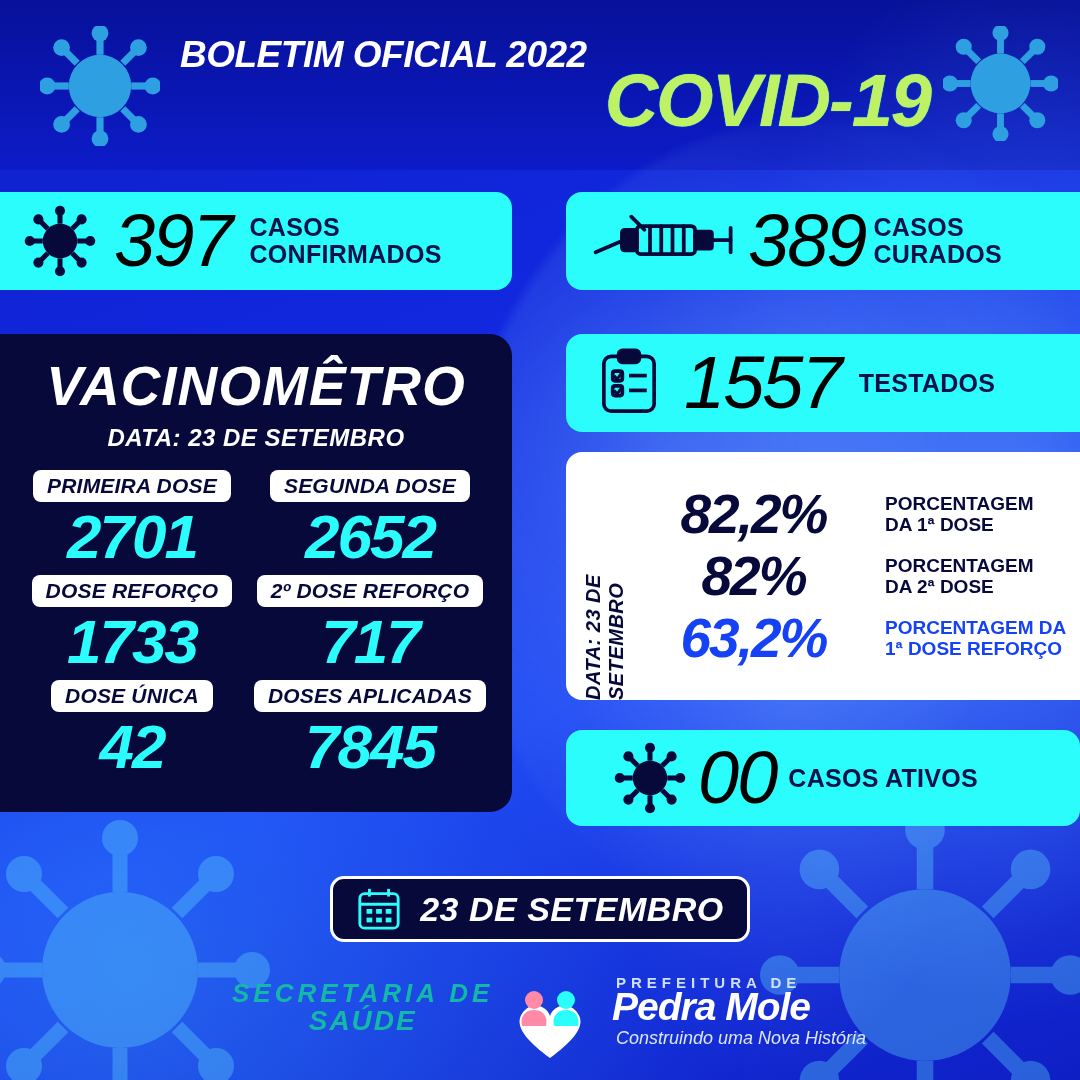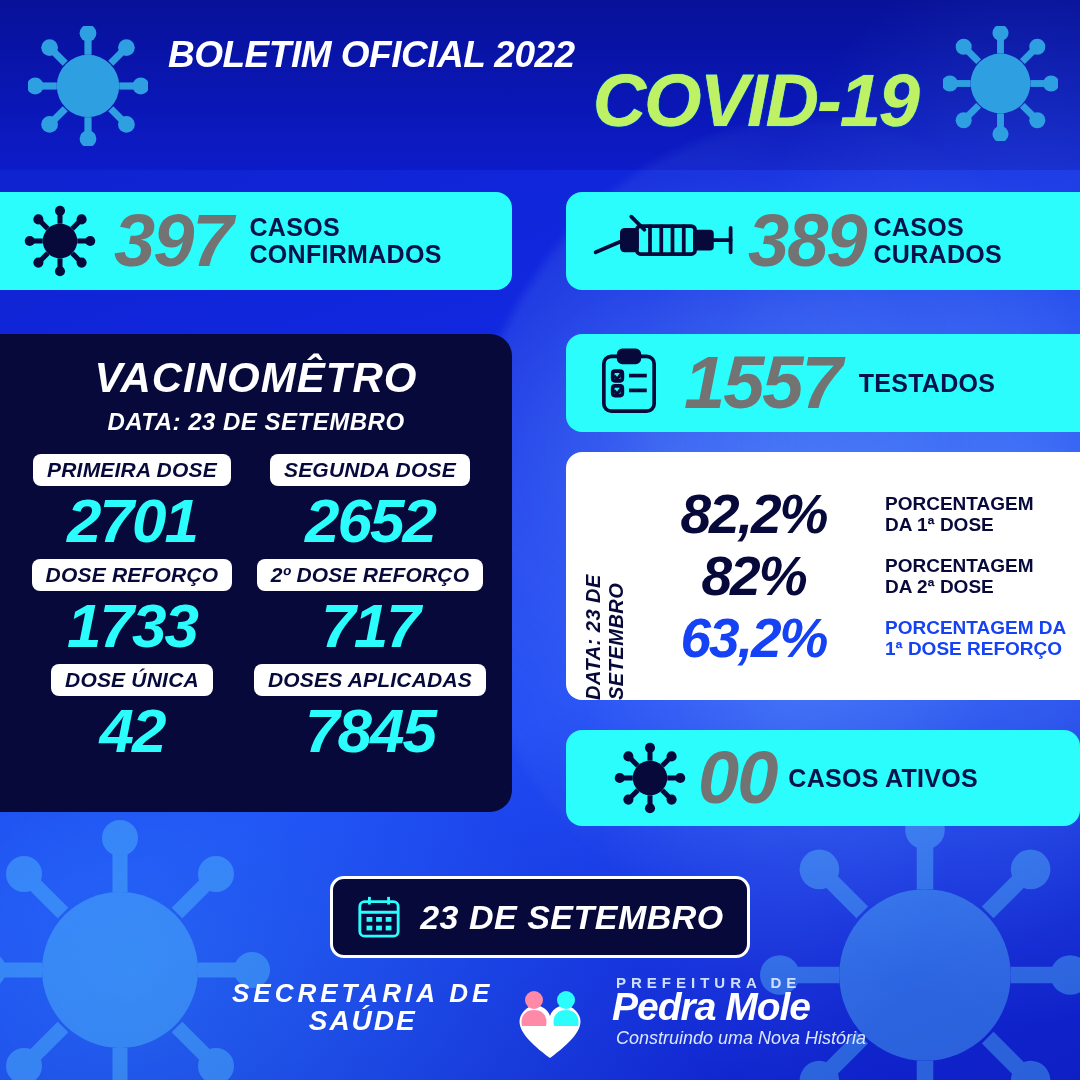--- a/index.html
+++ b/index.html
@@ -34,21 +34,21 @@
     position:absolute; right:-80px; top:120px; width:700px; height:820px;
     border-radius:50%;
     background:radial-gradient(ellipse at 30% 40%, rgba(150,215,255,0.22) 0%, rgba(150,215,255,0) 62%);
     filter:blur(4px);
   }
 
   
   .bgvirus { position:absolute; opacity:.35; }
 
   
-  header { position:absolute; left:0; right:0; top:0; height:172px; }
+  header { position:absolute; left:12px; right:0; top:0; height:172px; }
   .virus-head { position:absolute; top:26px; }
   .virus-head.left { left:28px; }
   .virus-head.right { right:22px; }
   .head-text {
     position:absolute; left:168px; top:36px;
     display:flex; align-items:flex-start; gap:18px;
   }
   .boletim {
     color:#ffffff;
     font-weight:bold;
@@ -71,22 +71,22 @@
   }
 
   
   .card {
     position:absolute;
     background:#2afdfb;
     border-radius:16px;
     display:flex; align-items:center;
   }
   .bignum {
-    font-size:74px; font-weight:bold; font-style:italic;
-    color:#737373; letter-spacing:-2px; line-height:1;text-align:center;
+    font-size:74px; font-weight:normal; font-style:italic;
+    color:#000000; letter-spacing:-2px; line-height:1;text-align:center;
   }
   .cardlabel {
     font-size:25px; font-weight:bold; color:#07114a;
     line-height:1.08; letter-spacing:0.3px;
   }
 
   
   #card-confirmados { left:0; top:192px; width:512px; height:98px; border-radius:0 16px 16px 0; padding-left:24px; gap:18px; }
   
   #card-curados { left:566px; top:192px; width:514px; height:98px; border-radius:16px 0 0 16px; padding-left:24px; gap:8px; }
@@ -95,21 +95,21 @@
   
   #card-ativos { left:566px; top:730px; width:514px; height:96px; border-radius:16px; padding-left:48px; gap:12px; }
 
   
   #vacinometro {
     position:absolute; left:0; top:334px; width:512px; height:478px;
     background:#07093a; border-radius:0 22px 22px 0;
     padding:20px 26px 18px 26px;
   }
   #vacinometro h2 {
-    text-align:center; color:#ffffff; font-size:42px; font-weight:bold;
+    text-align:center; color:#ffffff; font-size:55px; font-weight:bold;
     font-style:italic; letter-spacing:1px;
   }
   #vacinometro .data {
     text-align:center; color:#ffffff; font-size:24px; font-weight:bold;
     font-style:italic; margin-top:6px; letter-spacing:0.5px;
   }
   .vgrid {
     margin-top:18px;
     display:grid; grid-template-columns:1fr 1fr; gap:6px 16px;
   }
@@ -142,30 +142,30 @@
     font-size:55px; font-weight:bold; font-style:italic;
     letter-spacing:-2px; line-height:1; width:235px; text-align:center;
   }
   .pval.dark { color:#07093a; }
   .pval.blue { color:#1542f5; }
   .plabel { font-size:19px; font-weight:bold; color:#07093a; line-height:1.12; }
   .plabel.blue { color:#1542f5; }
 
   
   #date-btn {
-    position:absolute; left:330px; top:876px; width:420px; height:82px;
+    position:absolute; left:330px; top:876px; width:420px; height:66px;
     background:#07093a; border:3px solid #ffffff; border-radius:14px;
     display:flex; align-items:center; justify-content:center; gap:18px;
   }
   #date-btn .txt { color:#ffffff; font-size:34px; font-weight:bold; font-style:italic; letter-spacing:0.5px; }
 
   
   #footer { position:absolute; left:0; right:0; bottom:14px; height:92px; }
   .sec {
-    position:absolute; left:232px; top:4px; text-align:center; color:#ffffff;
+    position:absolute; left:232px; top:4px; text-align:center; color:#14b8a6;
     font-style:italic;
   }
   .sec .s1 { font-size:26px; font-weight:bold; letter-spacing:4px; }
   .sec .s2 { font-size:28px; font-weight:bold; letter-spacing:2px; margin-top:-4px; }
   .pref { position:absolute; left:500px; top:0px; color:#ffffff; }
   .pref .p1 { font-size:15px; font-weight:bold; letter-spacing:5px; color:#cfe0ff; margin-left:116px; }
   .pref .p2 { font-size:39px; font-weight:bold; font-style:italic; letter-spacing:-1px; line-height:1; margin-left:112px; margin-top:-4px; }
   .pref .p3 { font-size:18px; font-style:italic; margin-left:116px; color:#dbe7ff; margin-top:2px; }
   .pref-logo { position:absolute; left:0; top:10px; }
 </style>

